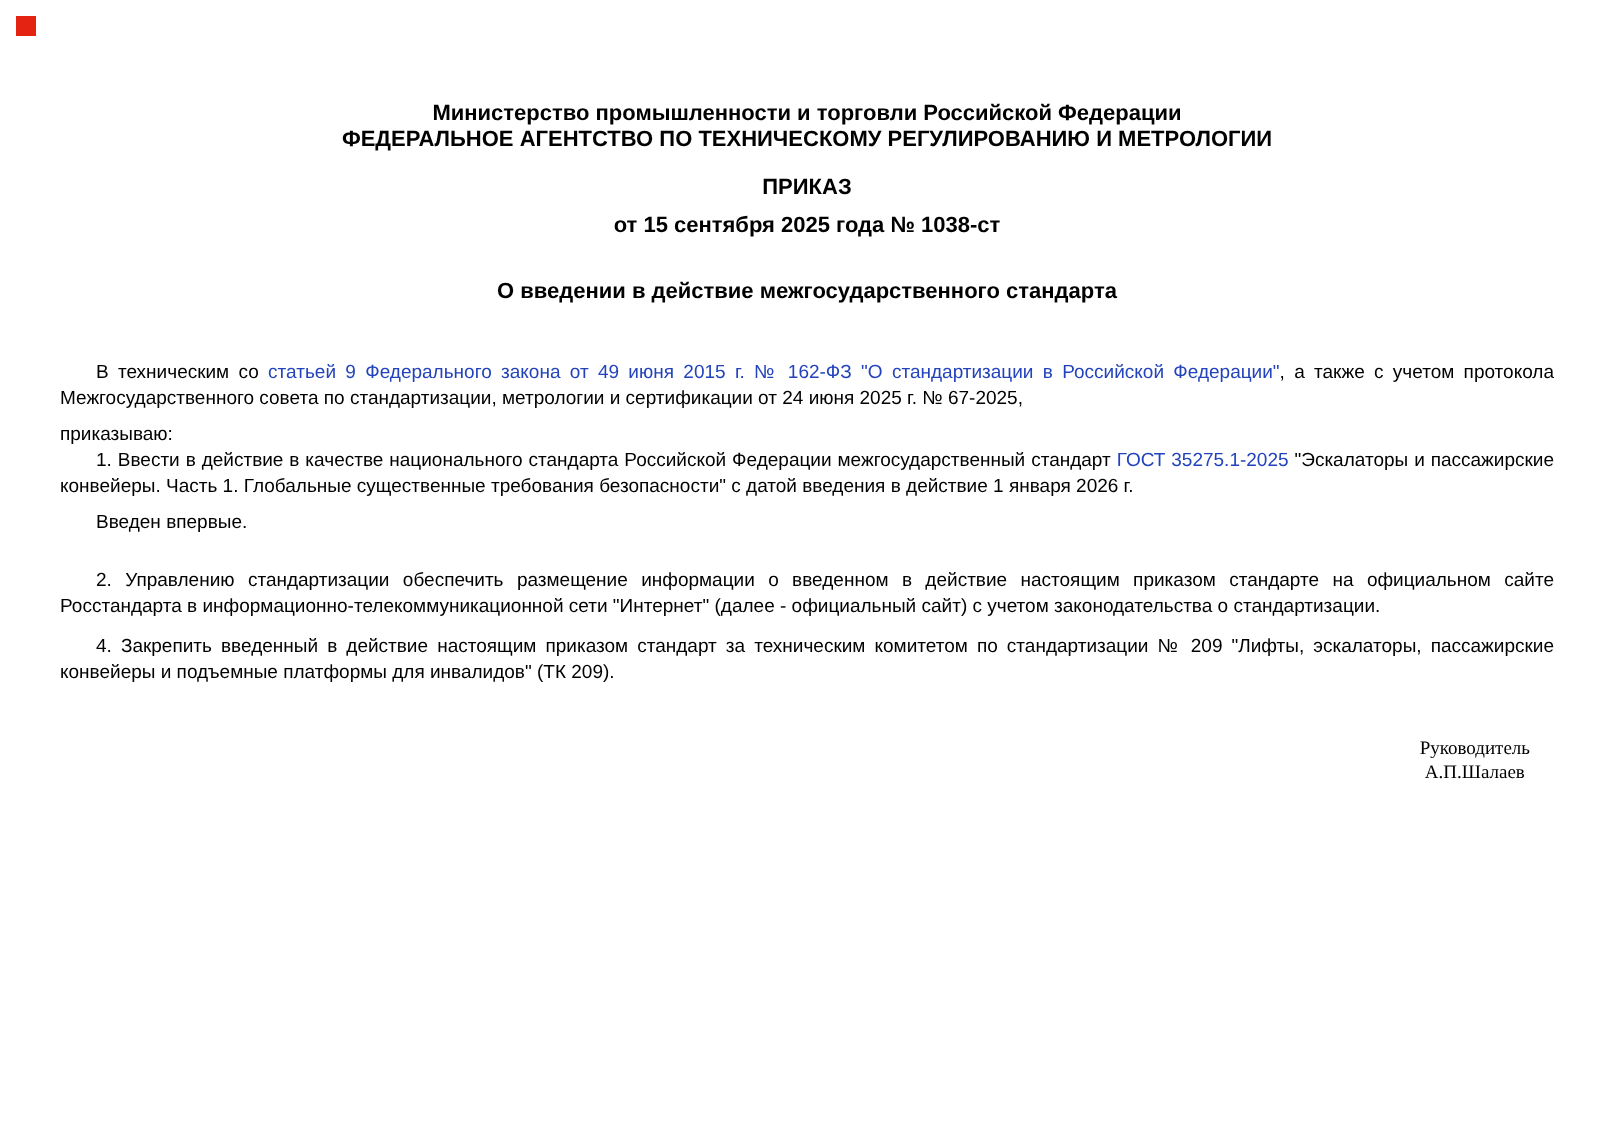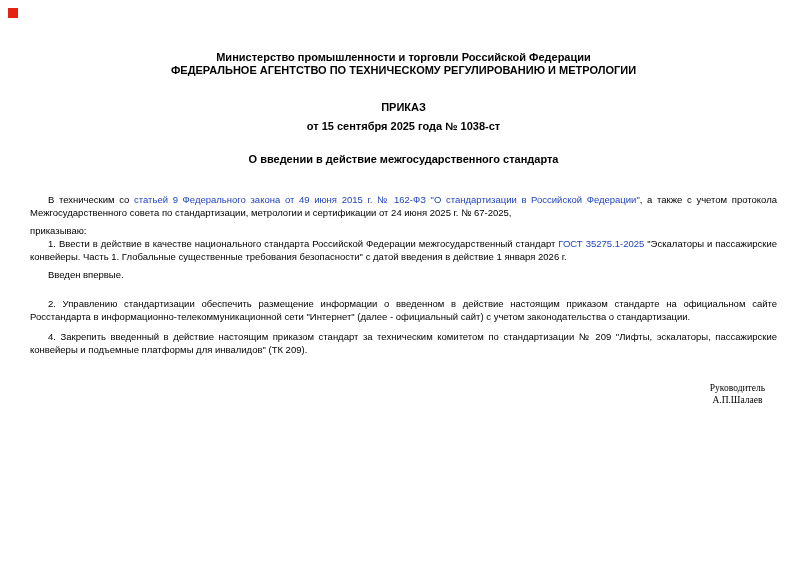--- a/index.html
+++ b/index.html
@@ -32,21 +32,21 @@
   }
   .hdr {
     text-align: center;
     font-weight: bold;
     font-size: 11px;
     line-height: 13px;
     margin: 0;
   }
   .hdr-ministry   { margin-top: 51px; }
   .hdr-agency     { margin-top: 0; }
-  .hdr-doctype    { margin-top: 24px; }
+  .hdr-doctype    { margin-top: 11px; }
   .hdr-date       { margin-top: 6px; }
   .hdr-subject    { margin-top: 20px; }
   .body-par {
     font-size: 9.5px;
     line-height: 13px;
     text-align: justify;
     text-indent: 18px;
     margin: 0;
   }
   .no-indent { text-indent: 0; }

